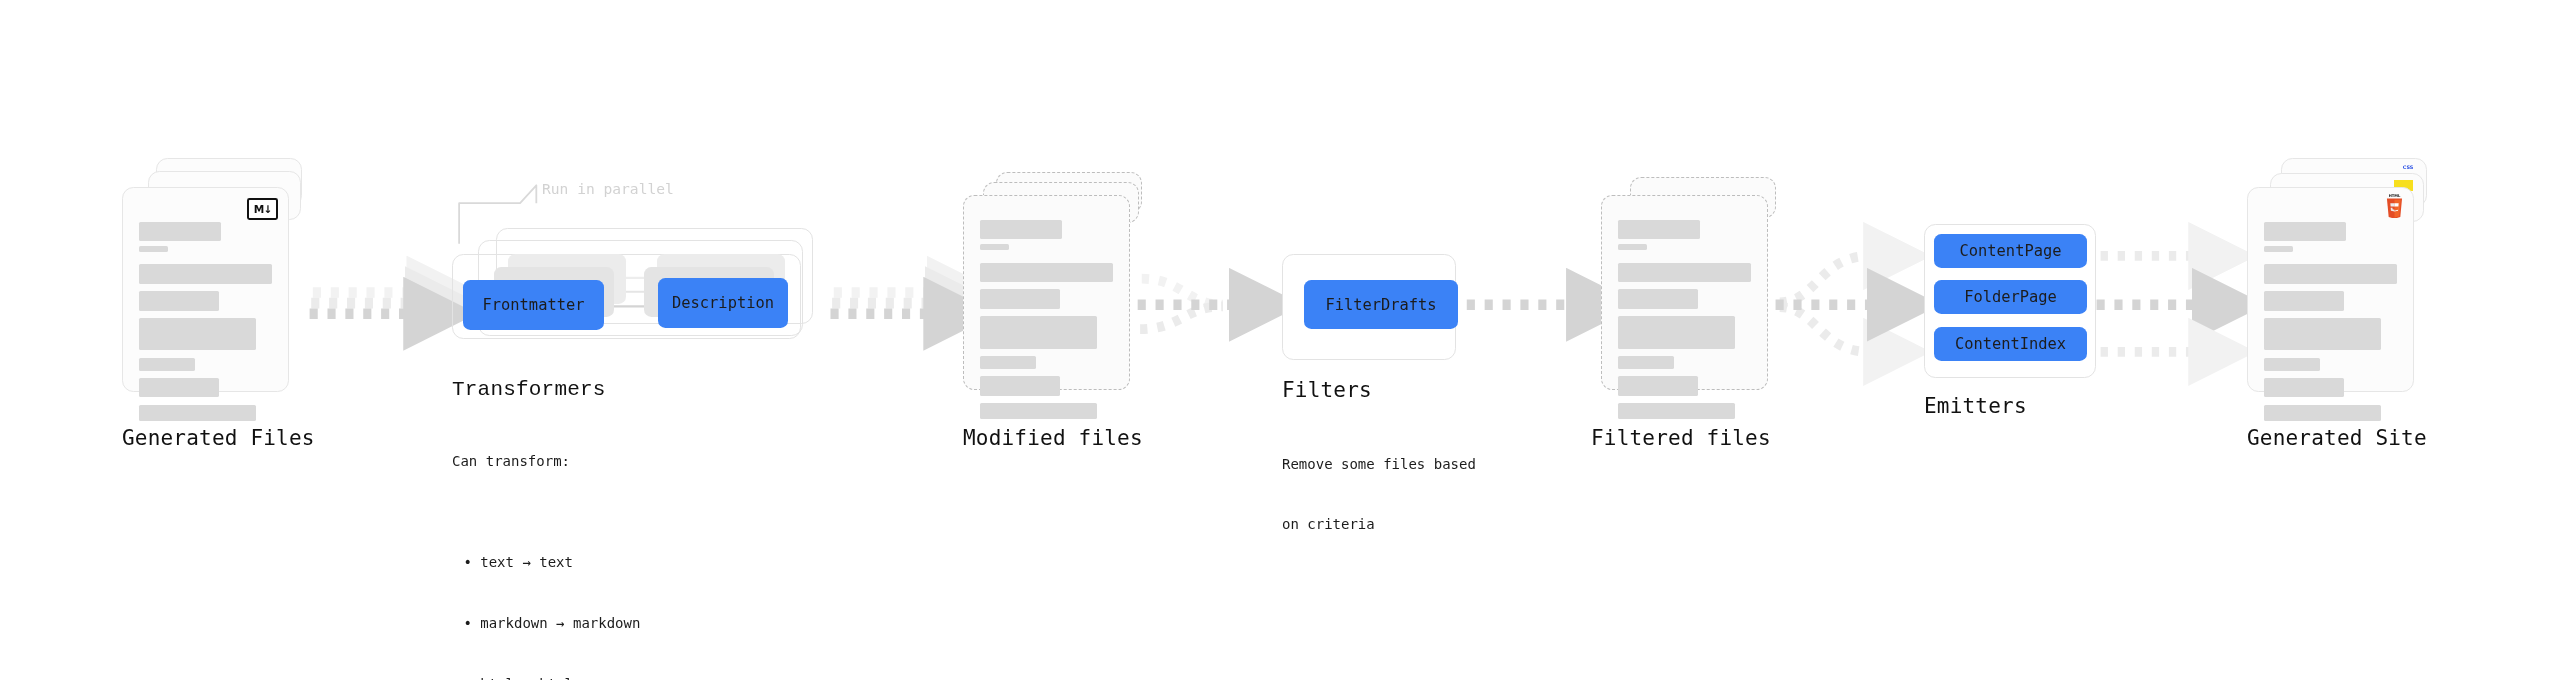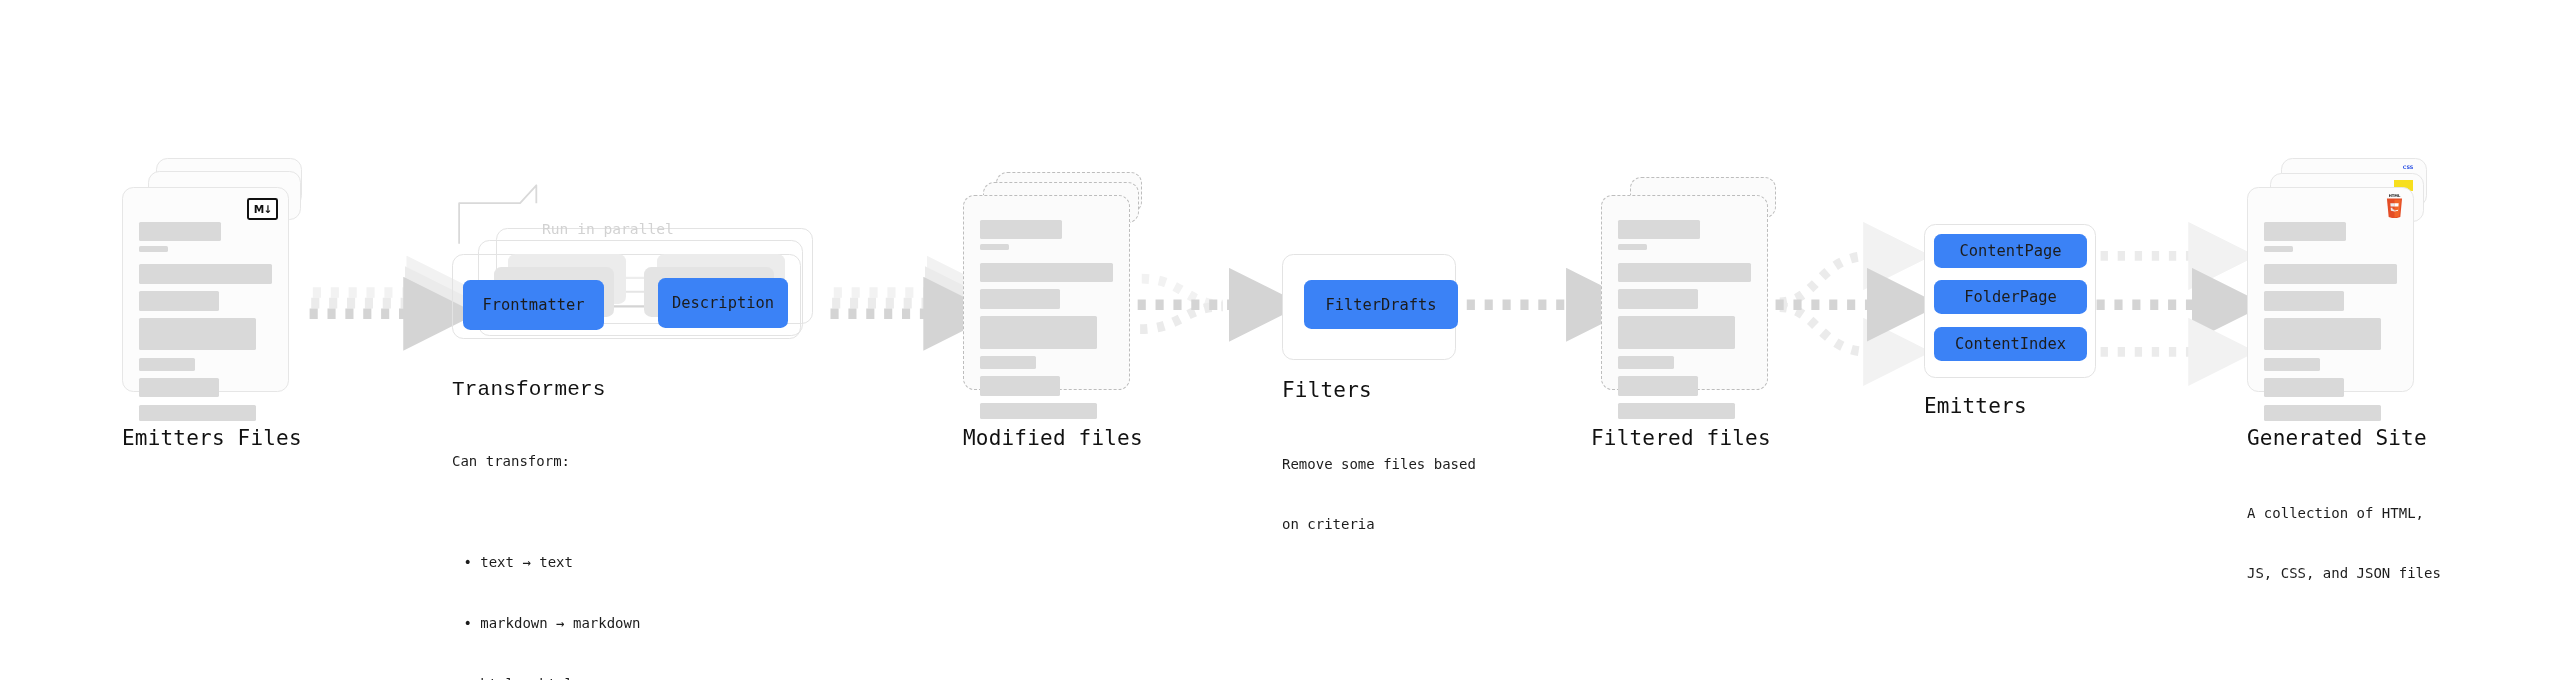--- a/index.html
+++ b/index.html
@@ -153,35 +153,35 @@
         <div class="sk h-sub"></div>
         <div class="sk r1"></div>
         <div class="sk r2"></div>
         <div class="sk r3"></div>
         <div class="sk r4"></div>
         <div class="sk r5"></div>
         <div class="sk r6"></div>
       </div>
     </div>
   </div>
-  <div class="title" style="left:122px;top:426px;">Emitters Files</div>
+  <div class="title" style="left:122px;top:426px;">Generated Files</div>
 
   <div class="group" style="left:496px;top:228px;width:317px;height:96px;background:transparent;"></div>
   <div class="group" style="left:478px;top:240px;width:325px;height:96px;background:transparent;"></div>
   <div class="group" style="left:452px;top:254px;width:349px;height:85px;background:transparent;"></div>
 
   <div class="chip ghost2" style="left:508px;top:254px;width:118px;height:50px;"></div>
   <div class="chip ghost1" style="left:494px;top:267px;width:120px;height:50px;"></div>
   <div class="chip" style="left:463px;top:280px;width:141px;height:50px;">Frontmatter</div>
 
   <div class="chip ghost2" style="left:657px;top:254px;width:128px;height:50px;"></div>
   <div class="chip ghost1" style="left:644px;top:267px;width:130px;height:50px;"></div>
   <div class="chip" style="left:658px;top:278px;width:130px;height:50px;">Description</div>
 
-  <div class="annot" style="left:542px;top:180px;margin-top:40px;">Run in parallel</div>
+  <div class="annot" style="left:542px;top:180px;">Run in parallel</div>
 
   <div class="title" style="left:452px;top:378px;font-family:Liberation Mono, monospace;">Transformers</div>
   <div class="desc" style="left:452px;top:410px;">
     <div>Can transform:</div>
     <ul class="tlist">
       <li style="padding-left:11.4px;">• text → text</li>
       <li style="padding-left:11.4px;">• markdown → markdown</li>
       <li style="padding-left:11.4px;">• html → html</li>
     </ul>
   </div>
@@ -261,19 +261,15 @@
         <div class="sk r1"></div>
         <div class="sk r2"></div>
         <div class="sk r3"></div>
         <div class="sk r4"></div>
         <div class="sk r5"></div>
         <div class="sk r6"></div>
       </div>
     </div>
   </div>
   <div class="title" style="left:2247px;top:426px;">Generated Site</div>
-  <div class="desc" style="left:2247px;top:462px;">
-    <div>A collection of HTML,</div>
-    <div>JS, CSS, and JSON files</div>
-  </div>
 
 </div>
 
 
 </body></html>

